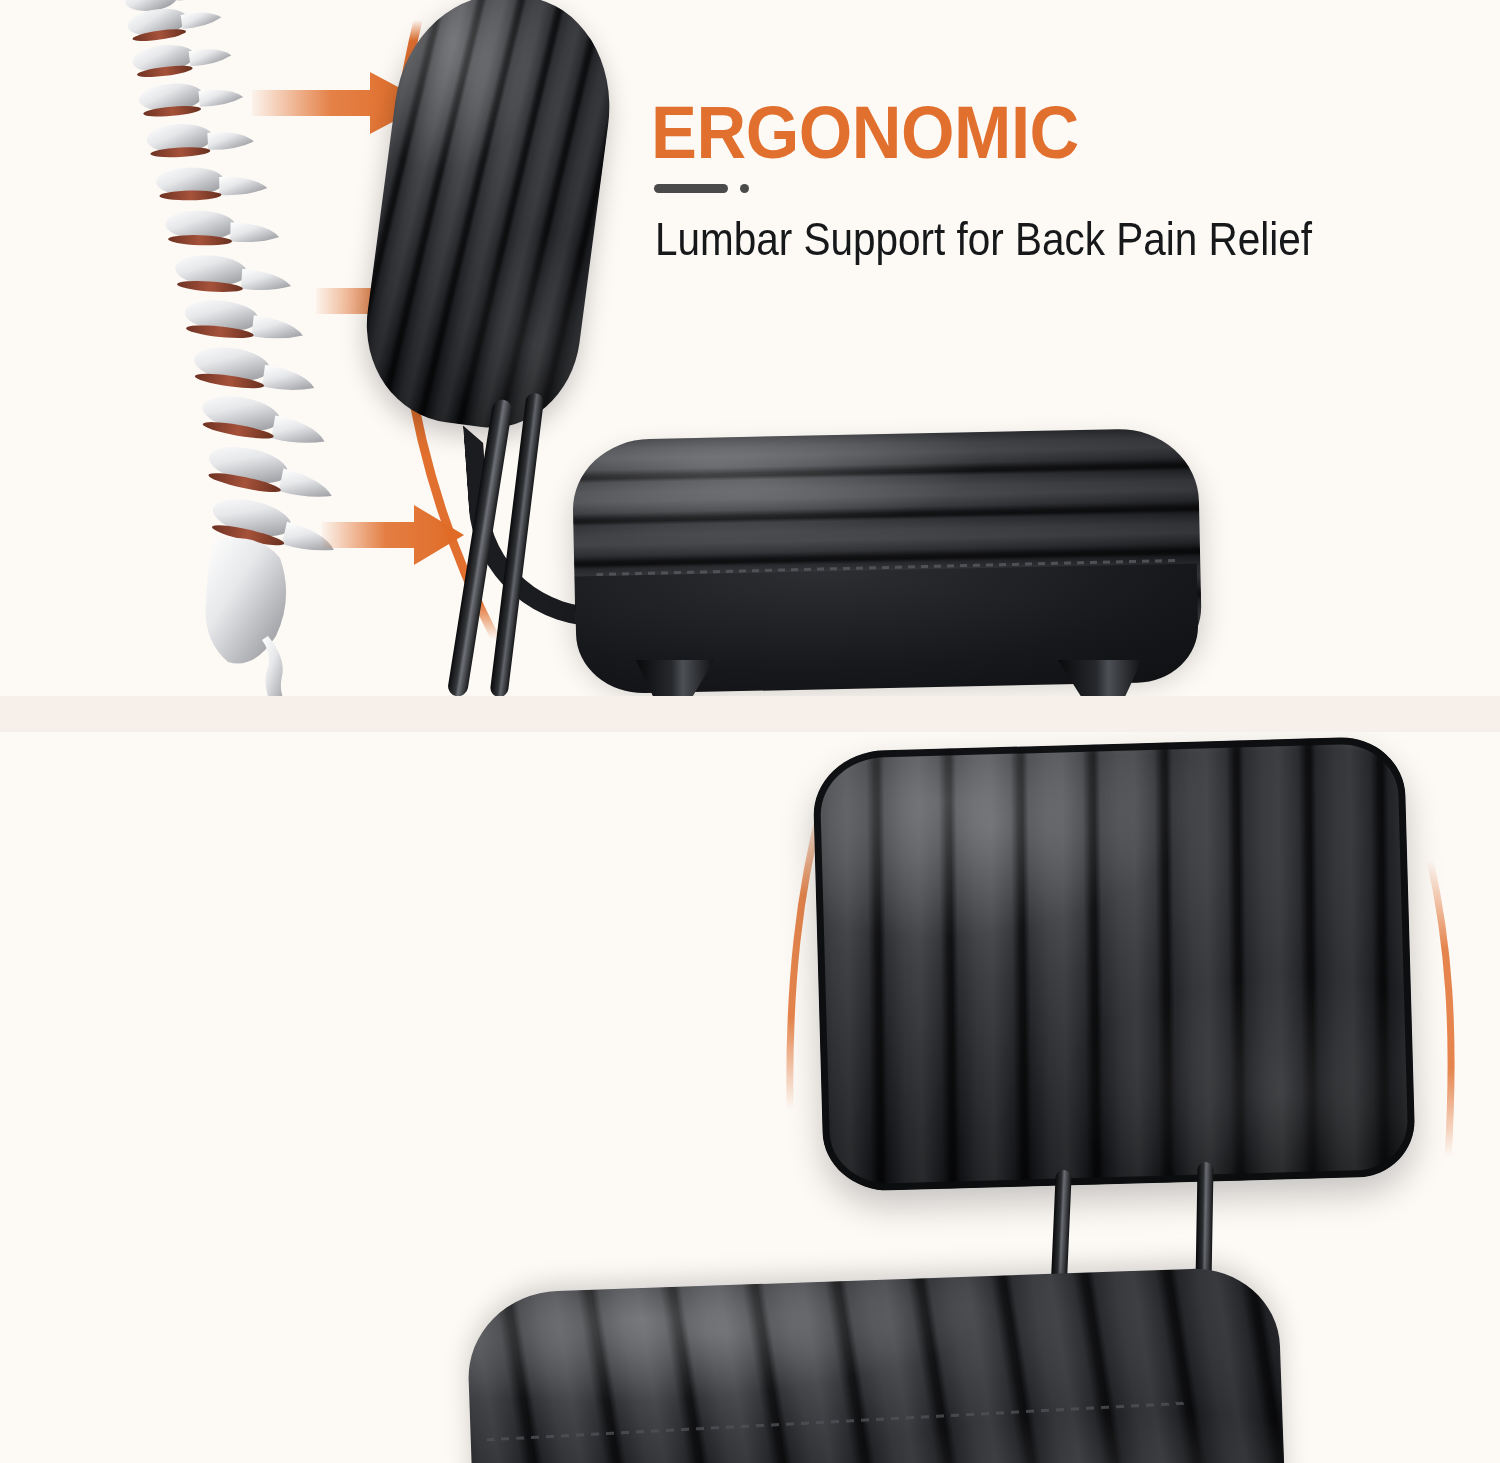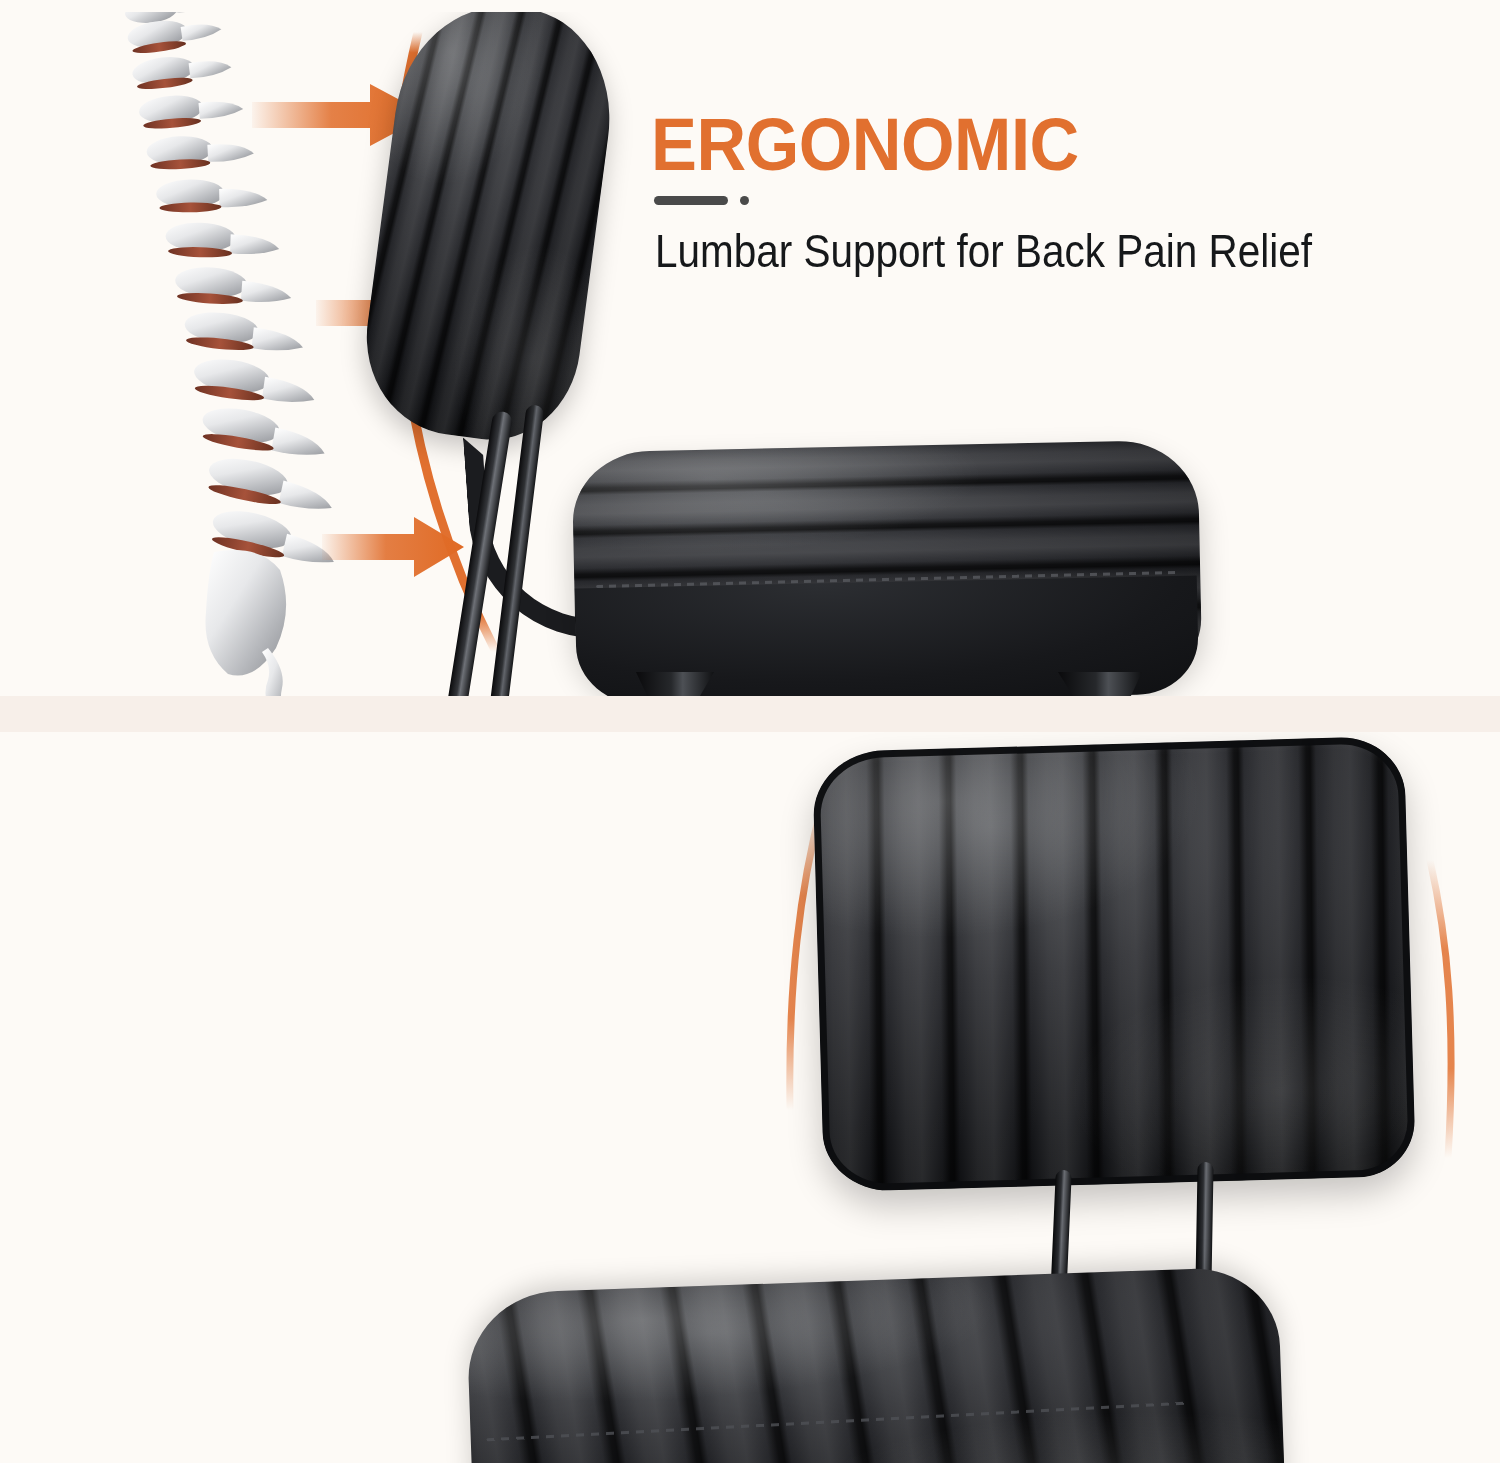--- a/index.html
+++ b/index.html
@@ -9,21 +9,21 @@
     overflow: hidden;
   }
   #stage {
     position: relative;
     width: 1500px; height: 1463px;
     background: #fdfaf6;
   }
 
   
   .panel { position: absolute; left: 0; width: 1500px; overflow: hidden; }
-  #panel-top    { top: 12px;    height: 696px; background: #fdfaf6; }
+  #panel-top    { top: 0;    height: 696px; background: #fdfaf6; }
   #panel-divider{ position:absolute; left:0; top:696px; width:1500px; height:36px;
                   background:#f7efe9; }
   #panel-bottom { top: 732px; height: 731px; background: #fdfaf6; }
 
   
   .headline {
     position: absolute;
     color: #e1702f;
     font-weight: bold;
     letter-spacing: -0.5px;

